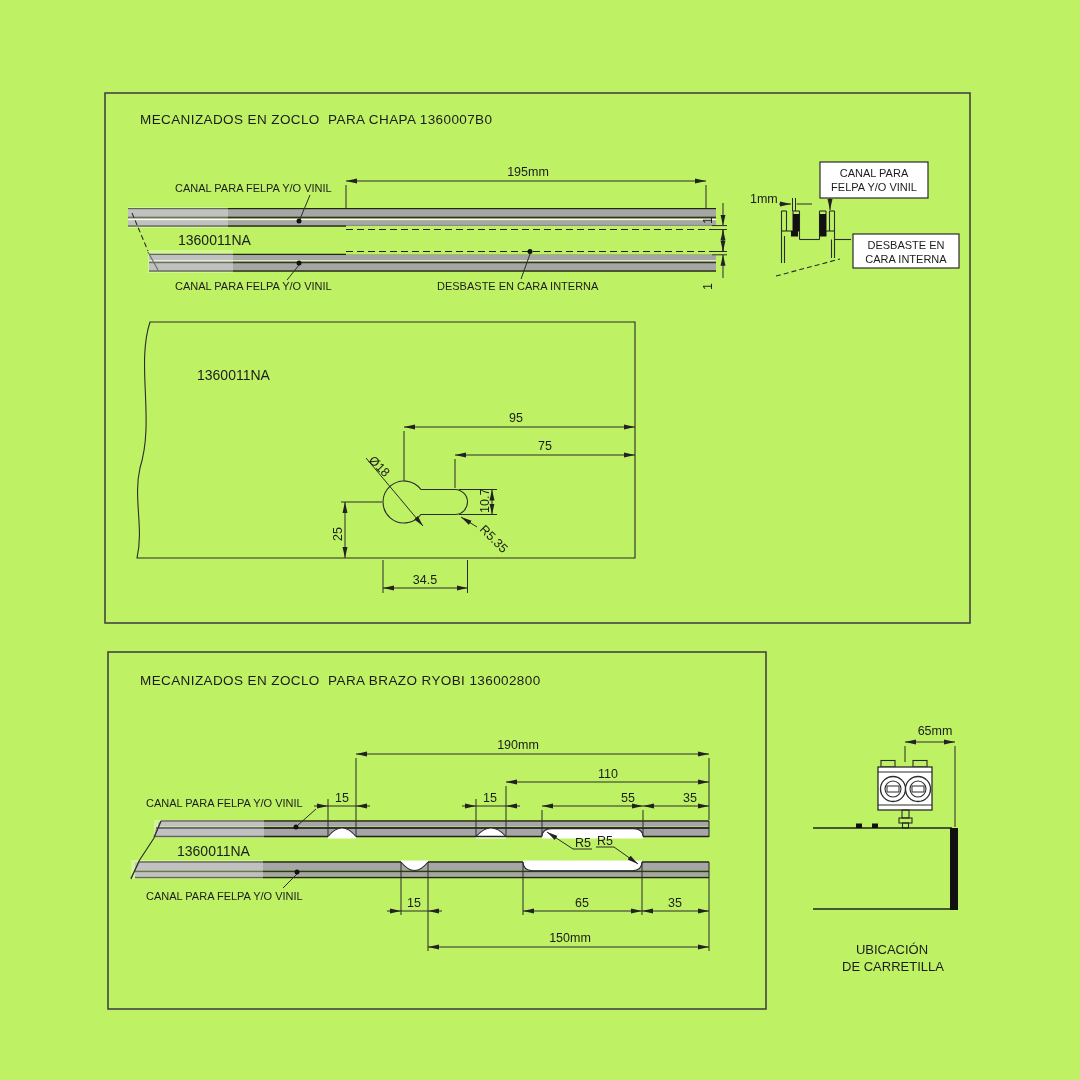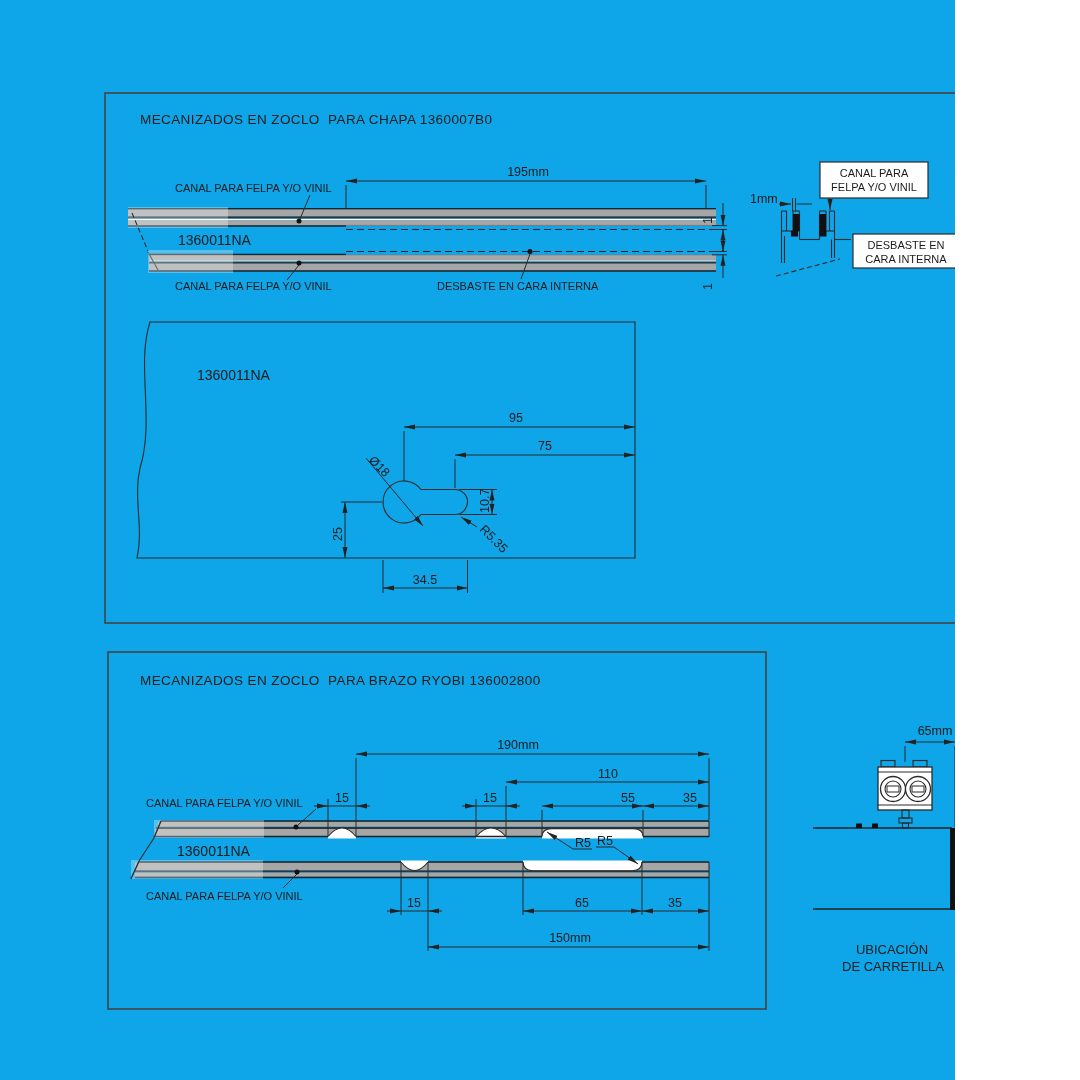--- a/index.html
+++ b/index.html
@@ -1,16 +1,16 @@
 <!DOCTYPE html>
 <html><head>
 <meta charset="utf-8">
 <style>
   html,body{margin:0;padding:0;background:#fff;}
-  .canvas{position:relative;width:955px;height:1080px;background:#0ea5e9;overflow:hidden;}
+  .canvas{position:relative;width:1080px;height:1080px;background:#bef264;overflow:hidden;}
   svg{position:absolute;left:0;top:0;}
   svg .t-title{font:13.5px "Liberation Sans",sans-serif;fill:#1c1c1c;letter-spacing:.4px;white-space:pre;}
   svg .t-label{font:11px "Liberation Sans",sans-serif;fill:#1c1c1c;}
   svg .t-dim{font:12.5px "Liberation Sans",sans-serif;fill:#1c1c1c;}
   svg .t-part{font:14px "Liberation Sans",sans-serif;fill:#1c1c1c;}
   svg .t-cap{font:13px "Liberation Sans",sans-serif;fill:#1c1c1c;}
   svg .ln{stroke:#2b2b2b;stroke-width:1.1;fill:none;}
   svg .ln-thin{stroke:#2b2b2b;stroke-width:1;fill:none;}
   svg .edge{stroke:#222;stroke-width:1.5;fill:none;}
   svg .edge2{stroke:#333;stroke-width:2;fill:none;}

